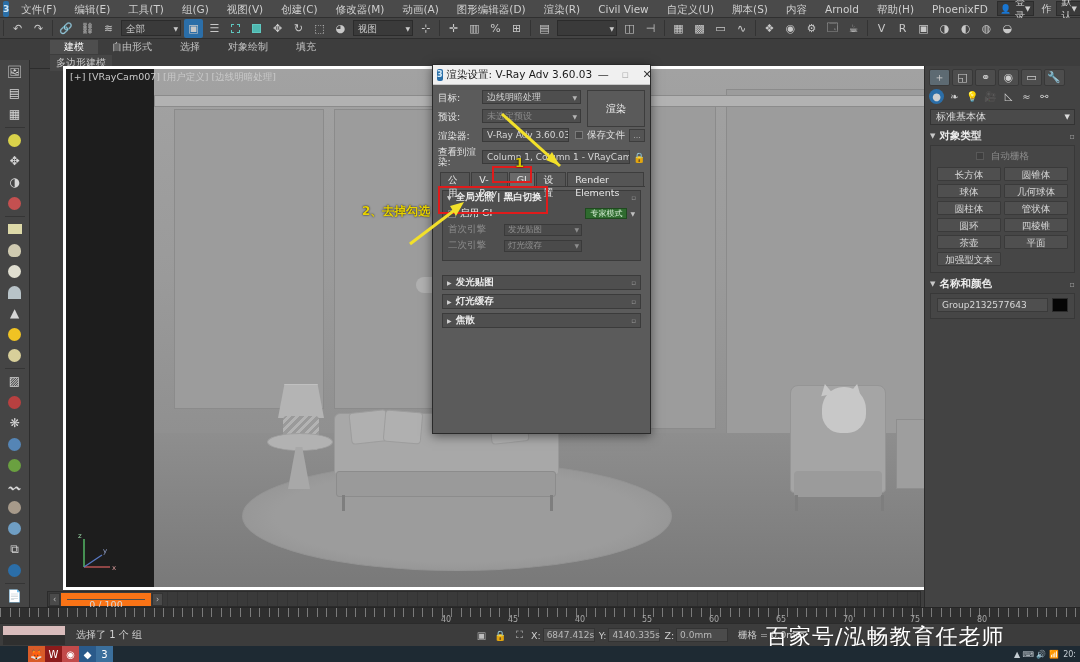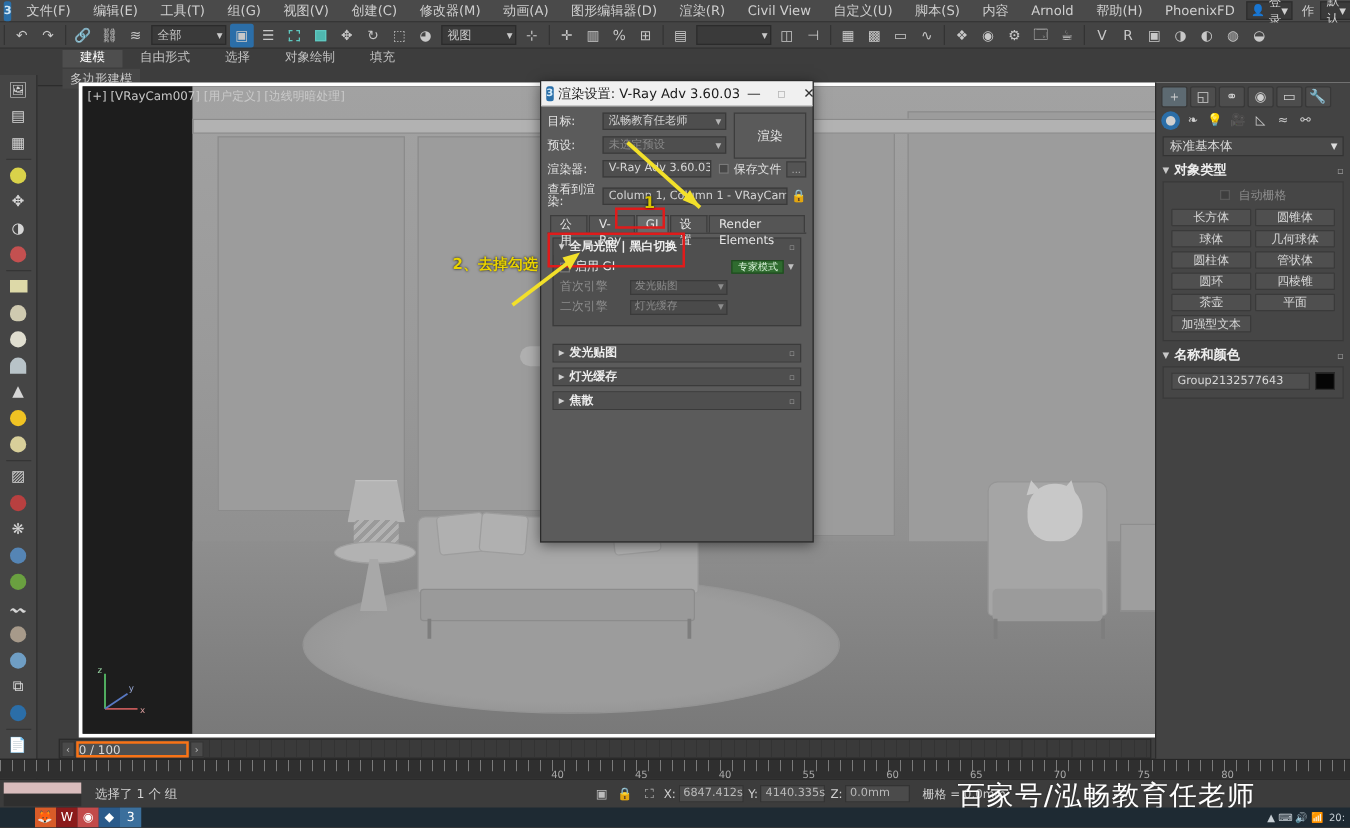--- a/index.html
+++ b/index.html
@@ -195,22 +195,22 @@
   .timeline {
     position: absolute; left: 47px; top: 591px; width: 874px; height: 16px;
     background: #3a3a3a; border: 1px solid #2b2b2b;
     display: flex; align-items: center;
   }
   .tl-arrow {
     width: 11px; height: 13px; background: #4a4a4a; border: 1px solid #333;
     font-size: 8px; color: #c0c0c0; text-align: center; line-height: 12px; margin: 0 1px;
   }
   .tl-field {
-    width: 90px; height: 13px; background: #4f4f4f; border: 2px solid #f97316;
-    font-size: 9.5px; color: #d8d8d8; text-align: left; line-height: 12px;
+    width: 90px; height: 13px; background: #4f4f4f; border: 6px solid #f97316;
+    font-size: 9.5px; color: #d8d8d8; text-align: center; line-height: 12px;
   }
   .tl-ticks {
     flex: 1; height: 14px; margin-left: 3px;
     background: repeating-linear-gradient(90deg,#333 0 1px,transparent 1px 10px);
   }
   
   .ruler {
     position: absolute; left: 0px; top: 607px; width: 1080px; height: 16px;
     background: #2f2f2f; border-top: 1px solid #262626; overflow: hidden;
   }
@@ -762,21 +762,21 @@
         <div class="dlg-btn">✕</div>
       </div>
     </div>
 
     <div class="dlg-body">
       <div class="render-btn">渲染</div>
 
       <div class="fld-row" style="padding-right:64px">
         <div class="fld-lab">目标:</div>
         <div class="combo">
-          <span>泓畅教育任老师</span>
+          <span>边线明暗处理</span>
           <span class="ca">▼</span>
         </div>
       </div>
 
       <div class="fld-row" style="padding-right:64px">
         <div class="fld-lab">预设:</div>
         <div class="combo dis">
           <span>未选定预设</span>
           <span class="ca">▼</span>
         </div>

